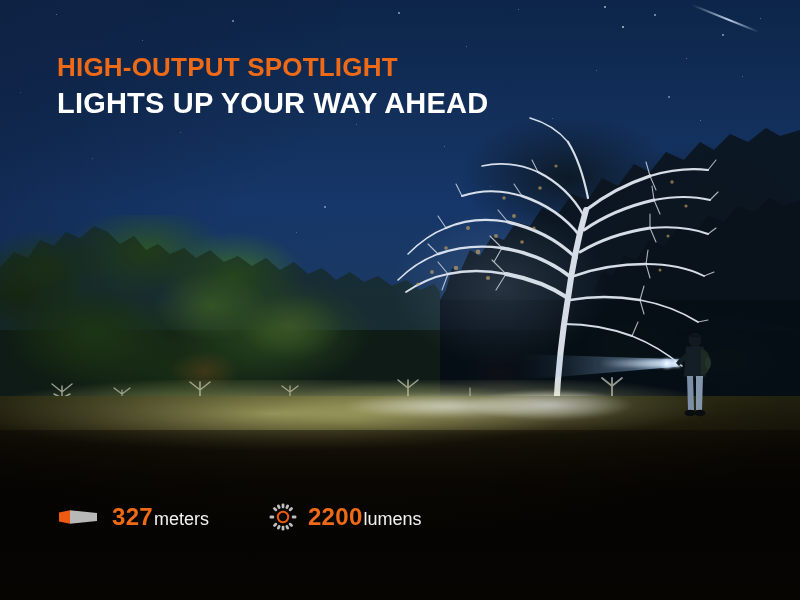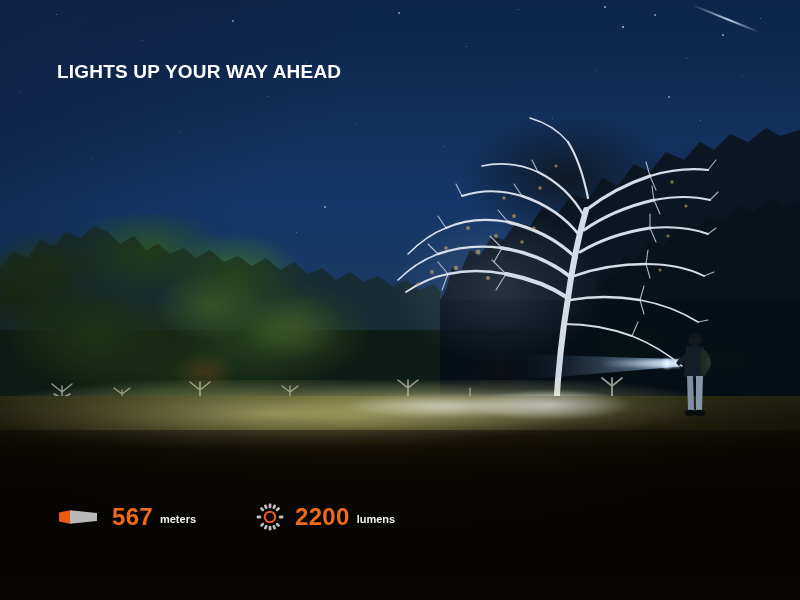--- a/index.html
+++ b/index.html
@@ -222,21 +222,21 @@
   .headline .line1 {
     color: #ee6a16;
     font-size: 26px;
     font-weight: bold;
     letter-spacing: .2px;
     line-height: 31px;
     white-space: nowrap;
   }
   .headline .line2 {
     color: #ffffff;
-    font-size: 19px;
+    font-size: 29px;
     font-weight: bold;
     letter-spacing: .2px;
     line-height: 34px;
     margin-top: 3px;
     white-space: nowrap;
   }
 
   
   .stats {
     position: absolute;
@@ -260,24 +260,24 @@
   }
   .stat-value {
     color: #ee6a16;
     font-size: 24px;
     font-weight: bold;
     line-height: 24px;
     letter-spacing: .3px;
   }
   .stat-unit {
     color: #f2f2f2;
-    font-size: 11px;
-    font-weight: bold;
+    font-size: 18px;
+    font-weight: normal;
     line-height: 13px;
-    margin-left: 7px;
+    margin-left: 1px;
     padding-top: 5px;
   }
 </style>
 </head>
 <body>
 
 <div id="banner">
 
   <div class="sky"></div>
   <div class="sky-left-tint"></div>
@@ -450,35 +450,36 @@
 
       <path d="M19,44 L25,44 L26,78 L20,78 Z" fill="#7d8fa6"></path>
       <path d="M28,44 L35,44 L34,78 L28,78 Z" fill="#8496ab"></path>
 
       <ellipse cx="22" cy="81" rx="5.5" ry="3.2" fill="#0a0d10"></ellipse>
       <ellipse cx="32" cy="81" rx="5.5" ry="3.2" fill="#0a0d10"></ellipse>
     </svg>
   </div>
 
   <div class="headline">
+    <div class="line1">HIGH-OUTPUT SPOTLIGHT</div>
     <div class="line2">LIGHTS UP YOUR WAY AHEAD</div>
   </div>
 
   <div class="stats">
 
     <div class="stat">
       <span class="stat-icon">
         <svg width="44" height="20" viewBox="0 0 44 20">
 
           <path d="M2,5.5 L13,3.2 L13,16.8 L2,14.5 Z" fill="#ee5a11"></path>
 
           <path d="M13,3.2 L40,6.0 L40,14.0 L13,16.8 Z" fill="#b8b8b8"></path>
         </svg>
       </span>
-      <span class="stat-value">567</span>
+      <span class="stat-value">327</span>
       <span class="stat-unit">meters</span>
     </div>
 
     <div class="stat-gap"></div>
 
     <div class="stat">
       <span class="stat-icon">
         <svg width="28" height="28" viewBox="0 0 28 28">
           <circle cx="14" cy="14" r="5.2" fill="none" stroke="#ee5a11" stroke-width="2"></circle>
           <g fill="#bdbdbd">

